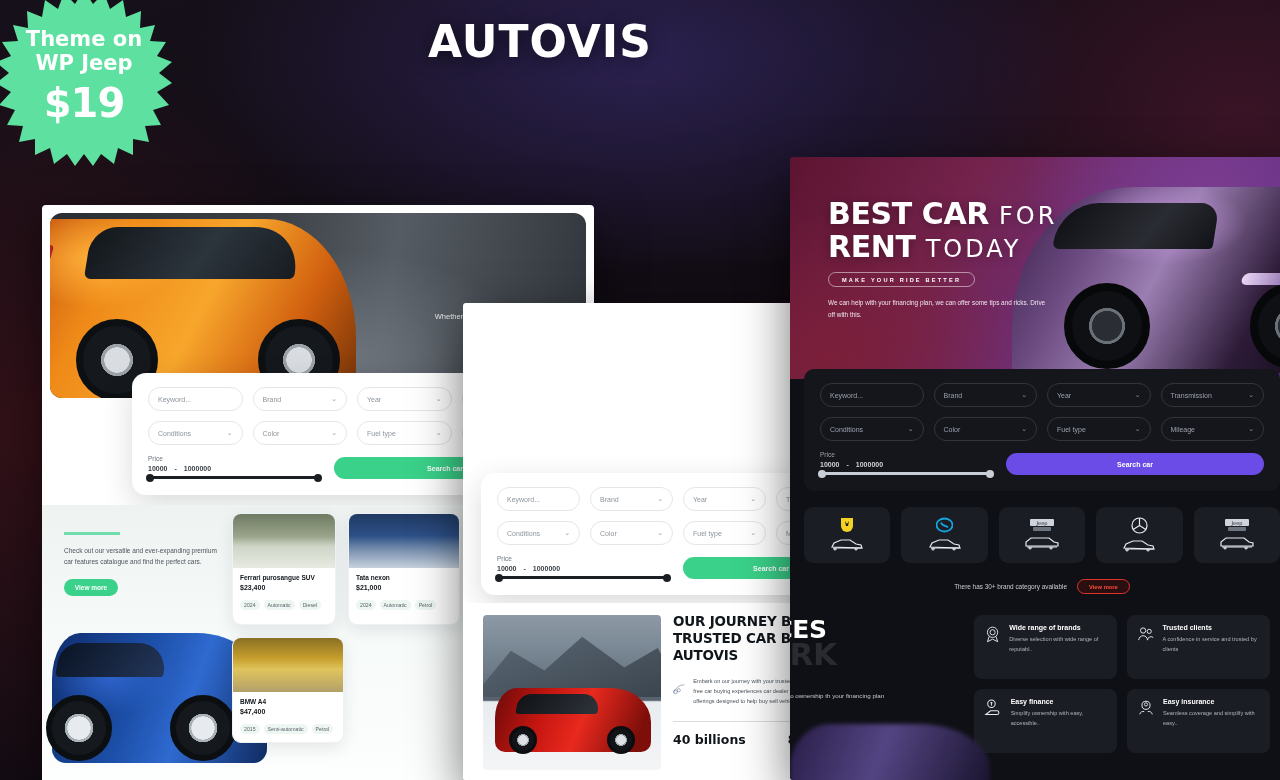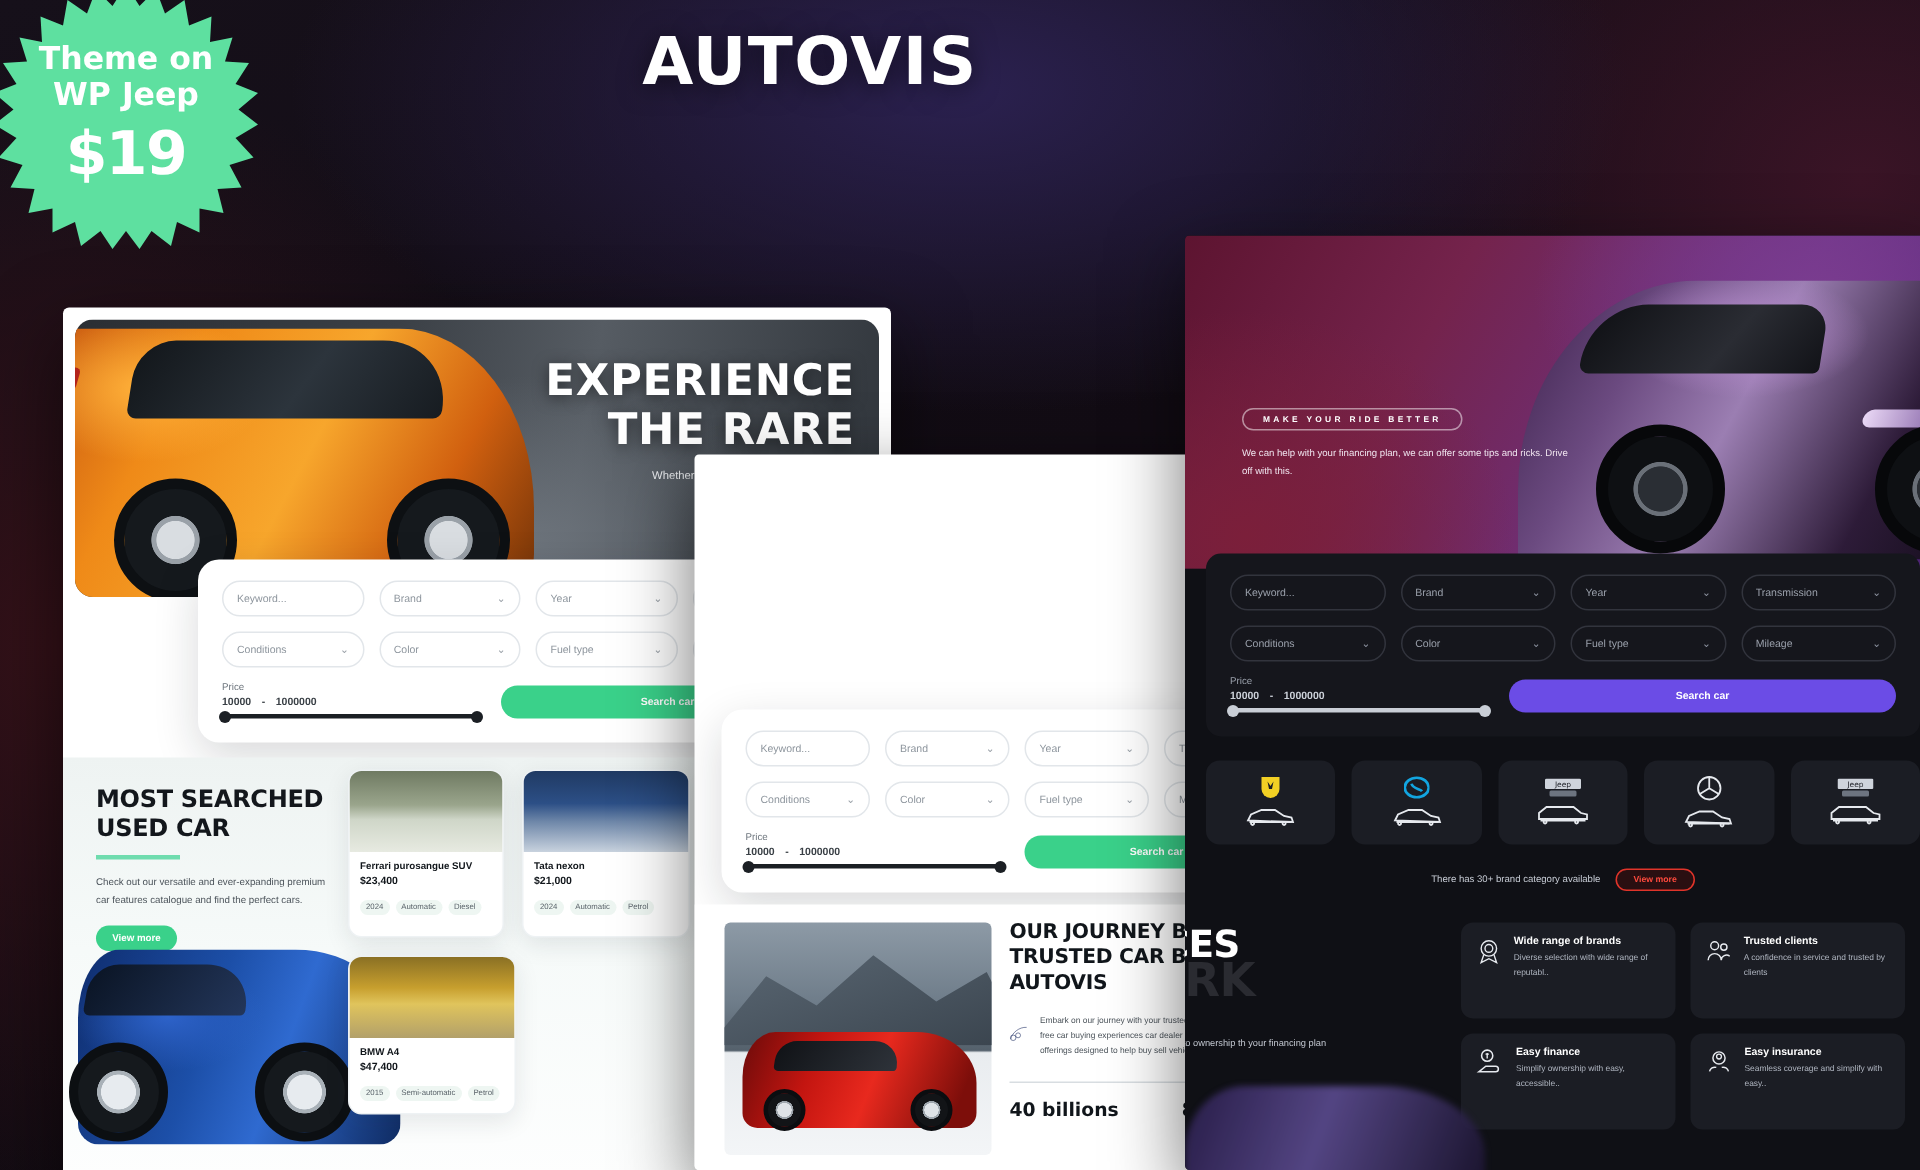--- a/index.html
+++ b/index.html
@@ -311,24 +311,20 @@
 
   <div class="panel" id="panel-left">
 
     <div class="lp-hero">
       <div class="lp-car">
         <div class="lp-win"></div>
         <div class="lp-tl"></div>
         <div class="lp-wheel w1"></div>
         <div class="lp-wheel w2"></div>
       </div>
-      <div class="lp-title">
-        <div>EXPERIENCE</div>
-        <div>THE RARE</div>
-      </div>
       <div class="lp-sub">Whether you're steering toward  afforda</div>
     </div>
 
     <div class="sform" id="sform-left">
       <div class="sform-row">
         <div class="sf-field">
             <span>Keyword...</span>
           </div>
         <div class="sf-field">
             <span>Brand</span>
@@ -370,24 +366,20 @@
             <span>1000000</span>
           </div>
           <div class="sf-slider"></div>
         </div>
         <button class="sf-btn">Search car</button>
       </div>
     </div>
 
     <div class="ms-wrap">
       <div class="ms-left">
-        <div class="ms-h">
-          <div>MOST SEARCHED</div>
-          <div>USED CAR</div>
-        </div>
         <div class="ms-rule"></div>
         <div class="ms-p">Check out our versatile and ever-expanding premium car features catalogue and find the perfect cars.</div>
         <button class="ms-btn">View more</button>
       </div>
 
       <div class="ms-blue-car">
         <div class="bc-win"></div>
         <div class="bc-wheel b1"></div>
         <div class="bc-wheel b2"></div>
       </div>
@@ -530,20 +522,24 @@
   </div>
 
   <div class="panel" id="panel-right">
     <div class="rp-hero">
       <div class="rp-purple-car">
         <div class="rp-pc-win"></div>
         <div class="rp-pc-light"></div>
         <div class="rp-pc-wheel p1"></div>
         <div class="rp-pc-wheel p2"></div>
       </div>
+      <div class="rp-h">
+        <div><span>BEST CAR</span> <span class="thin">FOR</span></div>
+        <div><span>RENT</span> <span class="thin">TODAY</span></div>
+      </div>
       <div class="rp-pill">MAKE YOUR RIDE BETTER</div>
       <div class="rp-desc">We can help with your financing plan, we can offer some tips and ricks. Drive off with this.</div>
     </div>
 
     <div class="sform" id="sform-right">
       <div class="sform-row">
         <div class="sf-field">
             <span>Keyword...</span>
           </div>
         <div class="sf-field">

